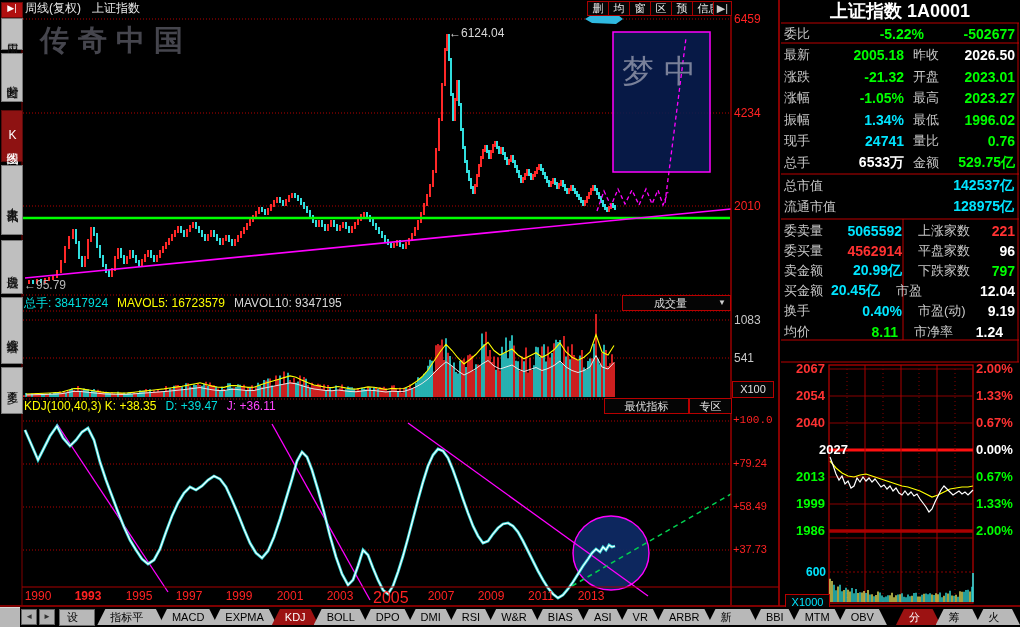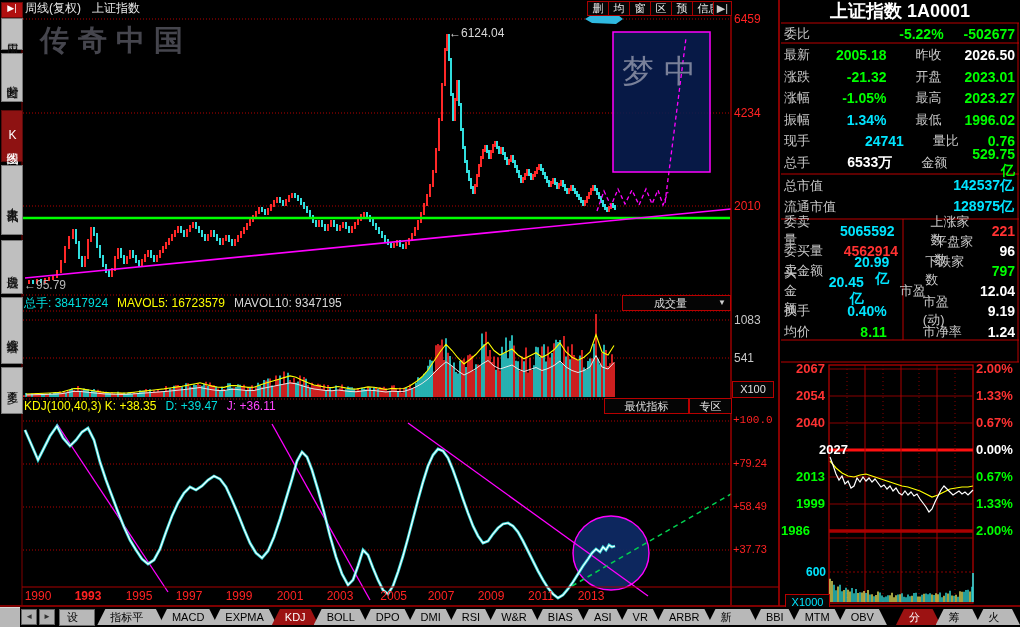--- a/index.html
+++ b/index.html
@@ -25,21 +25,21 @@
      display:flex;align-items:flex-start;}
   .corner{width:22px;height:20px;background:#b8b8b8;border-top:1px solid #d8d8d8;}
   .navb{width:15px;height:14px;margin:2px 1px 0 1px;background:#b0b0b0;border:1px solid #666;
      color:#333;font-size:8px;line-height:13px;text-align:center;}
   .setb{height:15px;margin:2px 2px 0 3px;padding:0 7px;background:#b8b8b8;border:1px solid #666;
      color:#000;font-size:11px;line-height:15px;}
   .tab{height:16px;margin-top:2px;padding:0 13px;background:#b8b8b8;color:#000;font-size:11px;
      line-height:16px;clip-path:polygon(8px 0,calc(100% - 8px) 0,100% 100%,0 100%);margin-left:-5px;}
   .tab.sel{background:#9c1212;color:#fff;}
   
-  .qrow{position:absolute;left:781px;width:238px;display:flex;align-items:center;gap:20px;}
+  .qrow{position:absolute;left:781px;width:238px;display:flex;align-items:center;}
   .ql{color:#c8c8c8;font-size:13px;}
   .qv{font-weight:bold;font-size:14px;font-family:"Liberation Sans","DejaVu Sans",sans-serif;}
 </style>
 </head>
 <body>
 
 <div class="app">
   <svg id="gfx" width="1020" height="627">
       <line x1="23" y1="19" x2="730" y2="19" stroke="#b40000" stroke-width="1" stroke-dasharray="1 2"></line>
       <line x1="23" y1="113" x2="730" y2="113" stroke="#b40000" stroke-width="1" stroke-dasharray="1 2"></line>
@@ -748,21 +748,21 @@
       <div class="lbl" style="left: 733px; top: 544px; width: 46px; font-size: 11px; color: rgb(255, 34, 34);">+37.73</div>
     </div>
   <div id="years">
       <div class="lbl" style="left: 21px; top: 590px; width: 34px; text-align: center; font-size: 12px; color: rgb(255, 34, 34);">1990</div>
       <div class="lbl" style="left: 71px; top: 590px; width: 34px; text-align: center; font-size: 12px; color: rgb(255, 34, 34); font-weight: bold;">1993</div>
       <div class="lbl" style="left: 122px; top: 590px; width: 34px; text-align: center; font-size: 12px; color: rgb(255, 34, 34);">1995</div>
       <div class="lbl" style="left: 172px; top: 590px; width: 34px; text-align: center; font-size: 12px; color: rgb(255, 34, 34);">1997</div>
       <div class="lbl" style="left: 222px; top: 590px; width: 34px; text-align: center; font-size: 12px; color: rgb(255, 34, 34);">1999</div>
       <div class="lbl" style="left: 273px; top: 590px; width: 34px; text-align: center; font-size: 12px; color: rgb(255, 34, 34);">2001</div>
       <div class="lbl" style="left: 323px; top: 590px; width: 34px; text-align: center; font-size: 12px; color: rgb(255, 34, 34);">2003</div>
-      <div class="lbl" style="left: 373px; top: 590px; width: 34px; text-align: right; font-size: 12px; color: rgb(255, 34, 34);">2005</div>
+      <div class="lbl" style="left: 373px; top: 590px; width: 34px; text-align: right; font-size: 16px; color: rgb(255, 34, 34);">2005</div>
       <div class="lbl" style="left: 424px; top: 590px; width: 34px; text-align: center; font-size: 12px; color: rgb(255, 34, 34);">2007</div>
       <div class="lbl" style="left: 474px; top: 590px; width: 34px; text-align: center; font-size: 12px; color: rgb(255, 34, 34);">2009</div>
       <div class="lbl" style="left: 524px; top: 590px; width: 34px; text-align: center; font-size: 12px; color: rgb(255, 34, 34);">2011</div>
       <div class="lbl" style="left: 574px; top: 590px; width: 34px; text-align: center; font-size: 12px; color: rgb(255, 34, 34);">2013</div>
     </div>
 
   <div class="lbl" style="left:781px;top:2px;width:238px;text-align:center;font-size:18px;font-weight:bold;color:#fff;">上证指数 1A0001</div>
   <div class="qrow" style="top:25px;height:17px;">
     <span class="ql" style="padding-left:3px;width:48px;">委比</span>
     <span class="qv" id="weibi-v1" style="width: 92px; text-align: right; color: rgb(0, 255, 0);">-5.22%</span>
@@ -844,37 +844,37 @@
       <div class="qrow" style="top: 302.8px; height: 17px;">
         <span class="ql" style="padding-left: 3px; width: 56px;">换手</span>
         <span class="qv" style="width: 62px; text-align: right; padding-right: 8px; color: rgb(0, 229, 255);">0.40%</span>
         <span class="ql" style="padding-left: 8px; width: 64px;">市盈(动)</span>
         <span class="qv" style="flex: 1 1 0%; text-align: right; padding-right: 4px; color: rgb(255, 255, 255);">9.19</span>
       </div>
       <div class="qrow" style="top: 323px; height: 17px;">
         <span class="ql" style="padding-left: 3px; width: 56px;">均价</span>
         <span class="qv" style="width: 62px; text-align: right; padding-right: 8px; color: rgb(0, 255, 0);">8.11</span>
         <span class="ql" style="padding-left: 8px; width: 64px;">市净率</span>
-        <span class="qv" style="flex: 1 1 0%; text-align: right; padding-right: 4px; color: rgb(255, 255, 255);">1.24</span>
+        <span class="qv" style="flex: 1 1 0%; text-align: right; padding-right: 16px; color: rgb(255, 255, 255);">1.24</span>
       </div>
     </div>
   <div id="mini-labels">
       <div class="lbl" style="left: 781px; top: 362px; width: 44px; text-align: right; font-size: 13px; font-weight: bold; color: rgb(255, 50, 50);">2067</div>
       <div class="lbl" style="left: 976px; top: 362px; font-size: 13px; font-weight: bold; color: rgb(255, 50, 50);">2.00%</div>
       <div class="lbl" style="left: 781px; top: 389px; width: 44px; text-align: right; font-size: 13px; font-weight: bold; color: rgb(255, 50, 50);">2054</div>
       <div class="lbl" style="left: 976px; top: 389px; font-size: 13px; font-weight: bold; color: rgb(255, 50, 50);">1.33%</div>
       <div class="lbl" style="left: 781px; top: 416px; width: 44px; text-align: right; font-size: 13px; font-weight: bold; color: rgb(255, 50, 50);">2040</div>
       <div class="lbl" style="left: 976px; top: 416px; font-size: 13px; font-weight: bold; color: rgb(255, 50, 50);">0.67%</div>
       <div class="lbl" style="left: 781px; top: 443px; width: 44px; text-align: right; font-size: 13px; font-weight: bold; color: rgb(255, 255, 255); padding-left: 23px;">2027</div>
       <div class="lbl" style="left: 976px; top: 443px; font-size: 13px; font-weight: bold; color: rgb(255, 255, 255);">0.00%</div>
       <div class="lbl" style="left: 781px; top: 470px; width: 44px; text-align: right; font-size: 13px; font-weight: bold; color: rgb(0, 255, 0);">2013</div>
       <div class="lbl" style="left: 976px; top: 470px; font-size: 13px; font-weight: bold; color: rgb(0, 255, 0);">0.67%</div>
       <div class="lbl" style="left: 781px; top: 497px; width: 44px; text-align: right; font-size: 13px; font-weight: bold; color: rgb(0, 255, 0);">1999</div>
       <div class="lbl" style="left: 976px; top: 497px; font-size: 13px; font-weight: bold; color: rgb(0, 255, 0);">1.33%</div>
-      <div class="lbl" style="left: 781px; top: 524px; width: 44px; font-size: 13px; font-weight: bold; color: rgb(0, 255, 0);">1986</div>
+      <div class="lbl" style="left: 781px; top: 524px; width: 44px; text-align: right; font-size: 13px; font-weight: bold; color: rgb(0, 255, 0);">1986</div>
       <div class="lbl" style="left: 976px; top: 524px; font-size: 13px; font-weight: bold; color: rgb(0, 255, 0);">2.00%</div>
     </div>
   <div class="lbl" style="left:788px;top:566px;width:38px;text-align:right;font-size:12px;font-weight:bold;color:#00e5ff;">600</div>
   <div class="rbtn" style="left:785px;top:594px;width:43px;height:14px;line-height:14px;color:#00e5ff;">X1000</div>
 
   <div class="bbar">
     <div class="corner"></div>
     <div class="navb">◄</div>
     <div class="navb">►</div>
     <div class="setb">设置</div>

